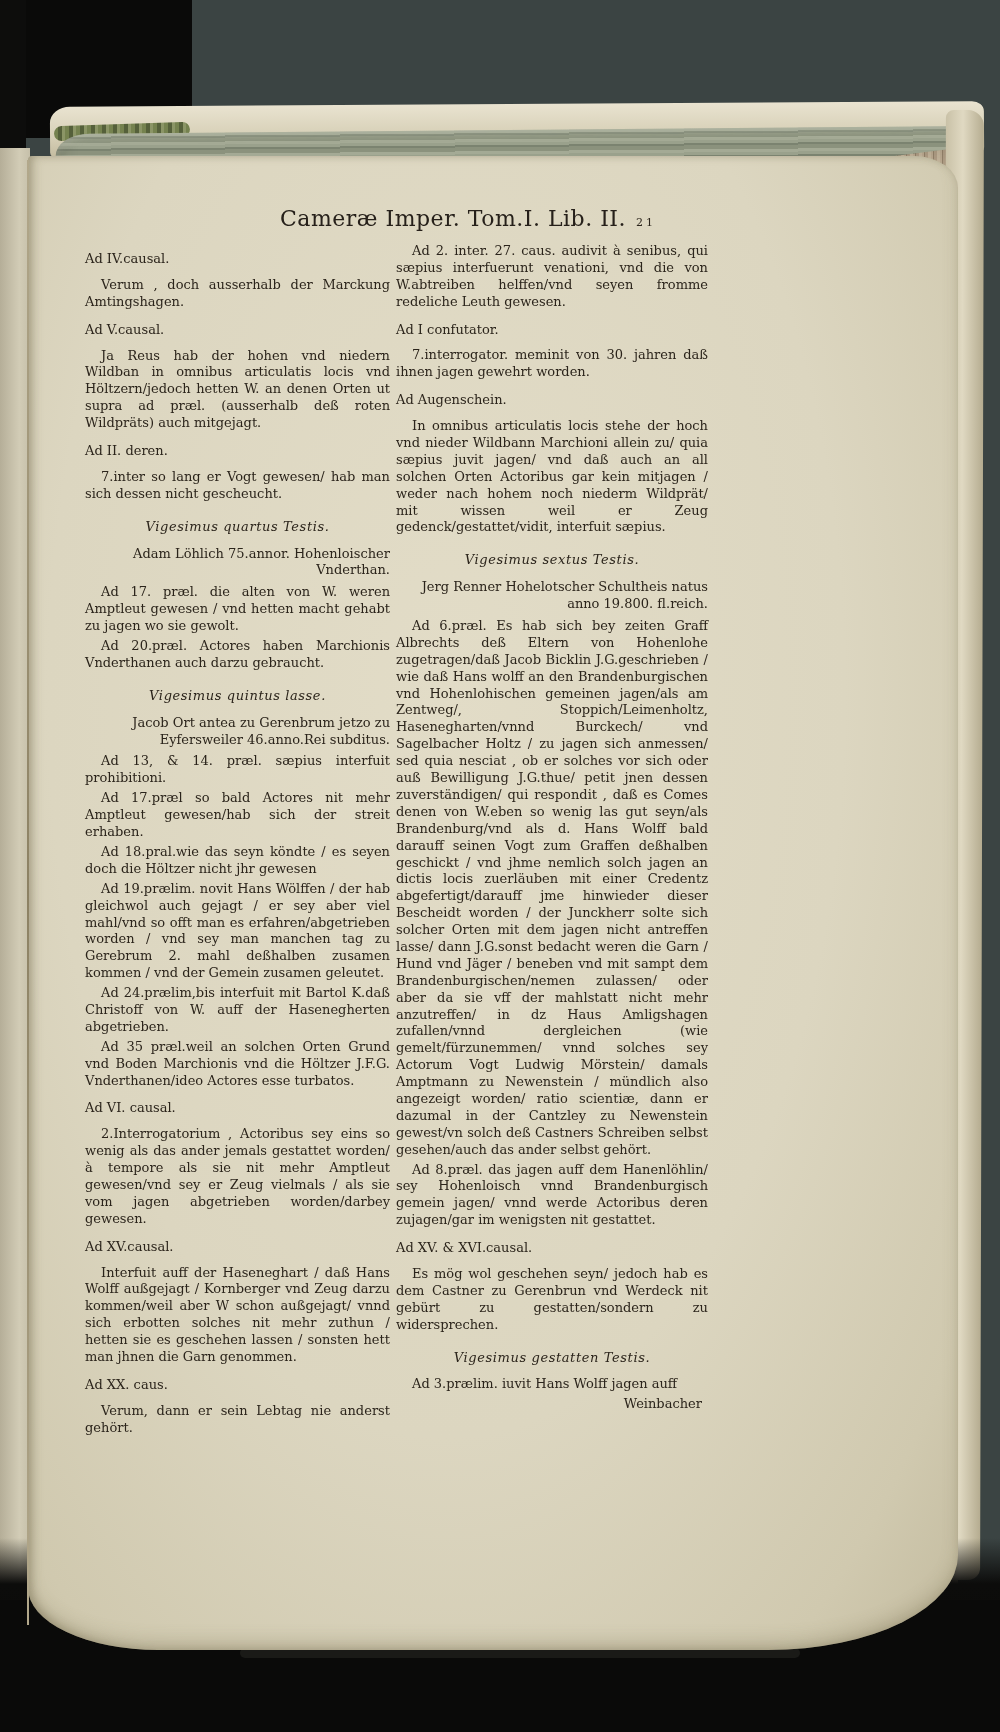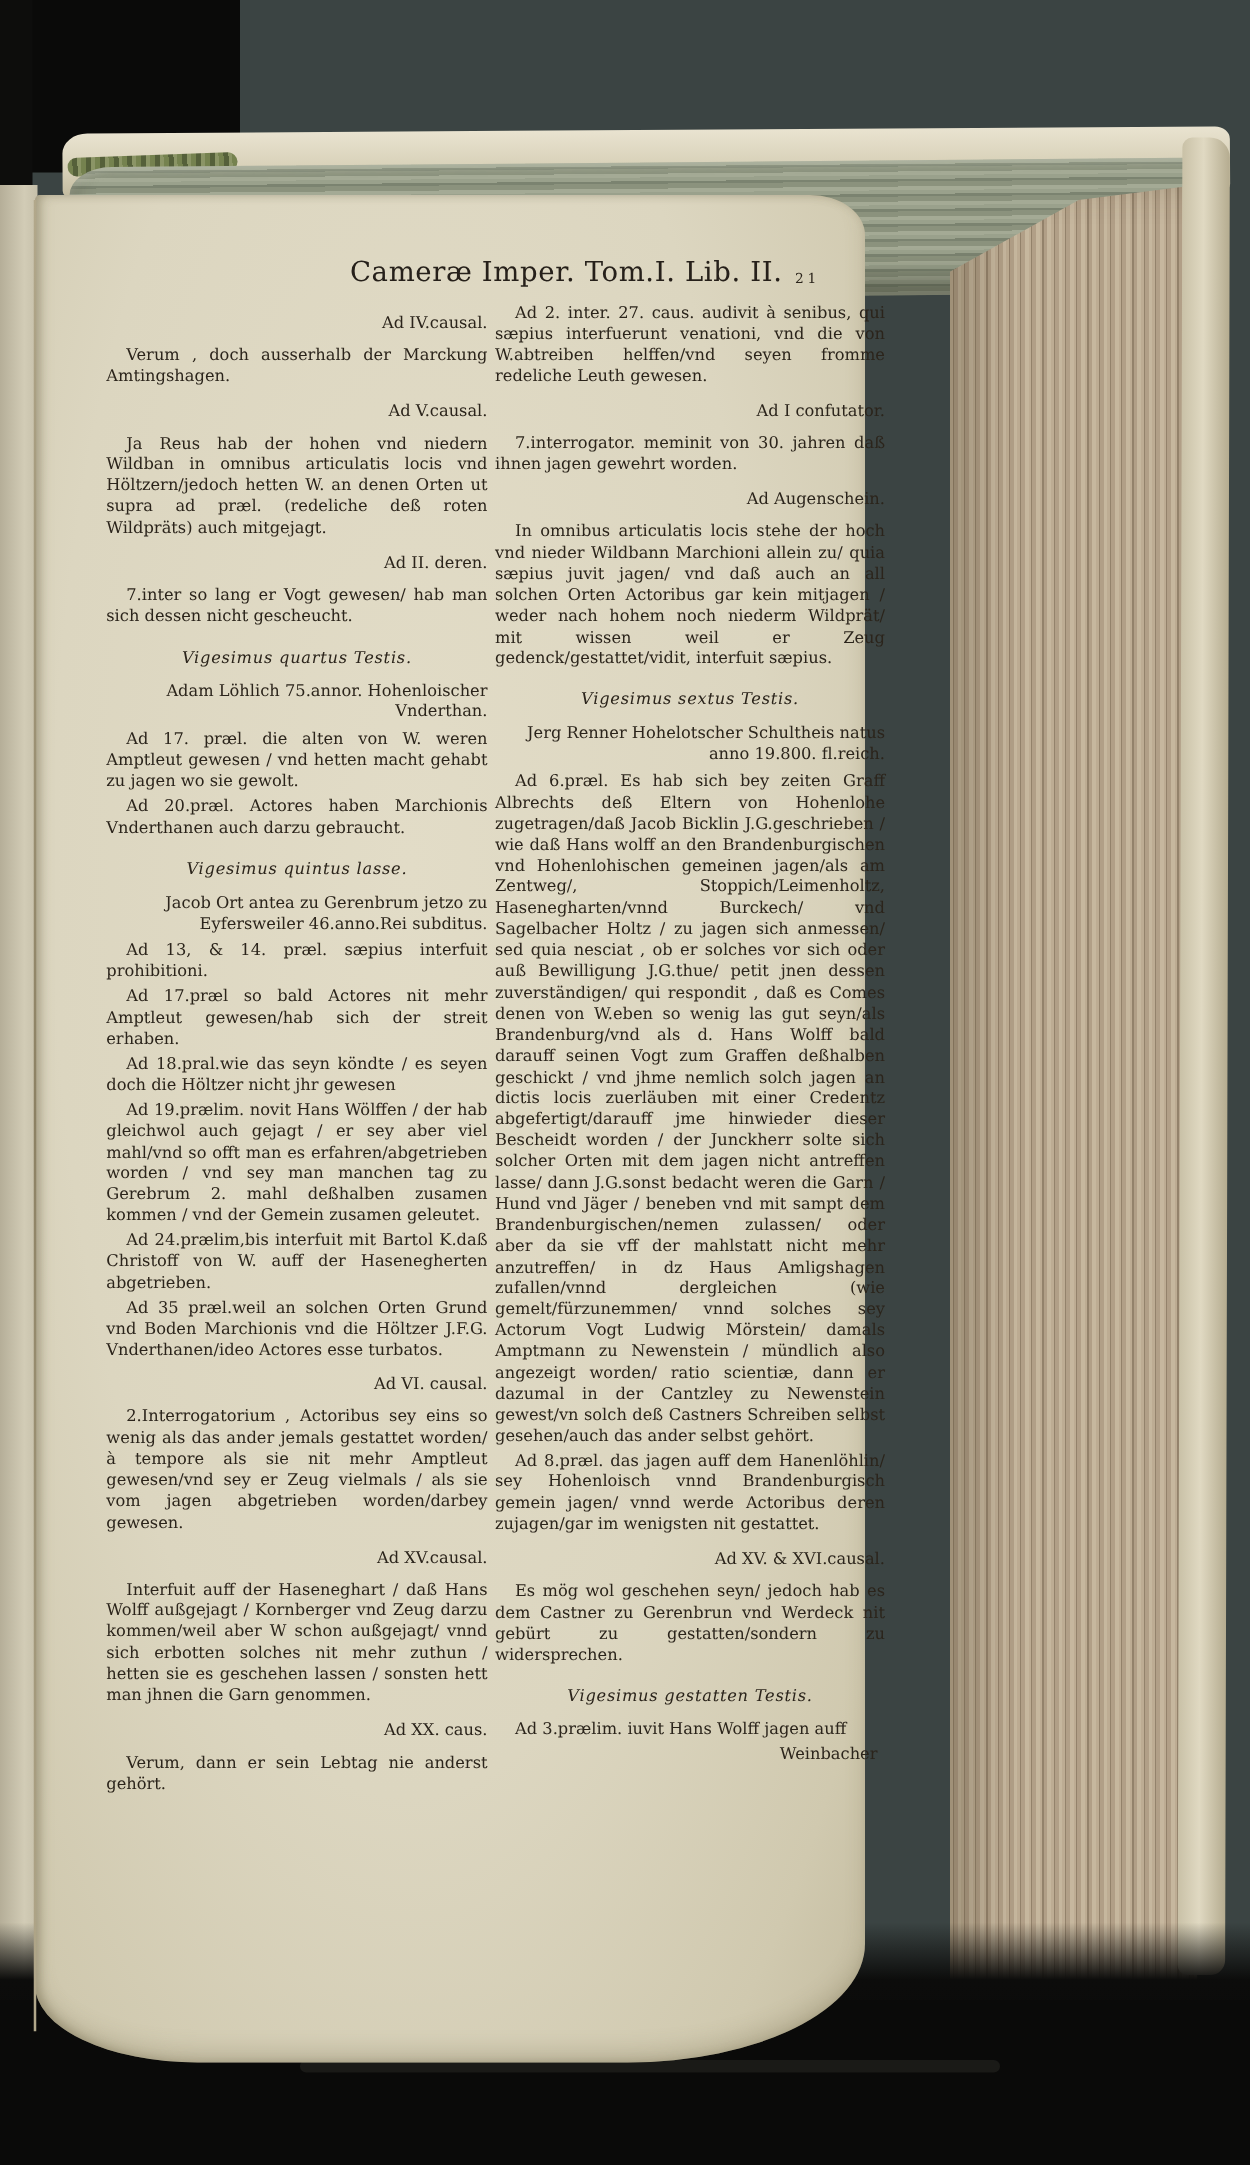--- a/index.html
+++ b/index.html
@@ -32,36 +32,36 @@
     box-shadow:inset 26px 0 30px rgba(70,60,40,.25);}
   .cover-right{position:absolute;left:944px;top:110px;width:38px;height:1470px;
     background:linear-gradient(90deg,#c9c1a7,#e0d9c2 45%,#b5ac90);
     border-radius:8px 16px 12px 8px;transform:rotate(.15deg);}
   .facing-page-sliver{position:absolute;left:0;top:148px;width:30px;height:1478px;
     background:linear-gradient(90deg,#b5ae98,#d2ccb6 65%,#c6c0aa);}
   .gutter-line{position:absolute;left:27px;top:160px;width:2px;height:1465px;
     background:linear-gradient(180deg,#b2a88b,#8c8163 50%,#b2a88b);}
 
   
-  .page{position:absolute;left:28px;top:156px;width:664px;height:1494px;
+  .page{position:absolute;left:28px;top:156px;width:930px;height:1494px;
     background:radial-gradient(ellipse at 45% 36%,#e2dcc7 0%,#dcd6c0 55%,#d0c9af 85%,#c3bb9f 100%);
     border-radius:4px 44px 190px 130px/4px 32px 95px 62px;
     box-shadow:inset 4px 0 8px rgba(95,85,58,.35), inset 0 -10px 16px rgba(110,100,70,.22);}
 
   .page-title{position:absolute;left:200px;top:50px;width:450px;text-align:center;
     font-size:22px;color:#26201a;letter-spacing:.5px;}
   .page-number{position:absolute;left:588px;top:60px;width:60px;text-align:center;
     font-size:11px;color:#2b241b;letter-spacing:3px;}
 
   .col{position:absolute;top:84px;width:305px;font-size:13px;line-height:1.3;
     color:#2b241b;text-align:justify;}
   .col-left{left:57px;}
   .col-right{left:368px;width:312px;}
 
-  .b-heading{text-align:right;text-indent:0;margin:11px 0 9px;}
+  .b-heading{text-align:left;text-indent:0;margin:11px 0 9px;}
   .b-latin{text-align:center;text-indent:0;font-style:italic;letter-spacing:.6px;margin:16px 0 10px;}
   .b-para{text-indent:16px;margin:3px 0;}
   .b-center{text-align:right;text-indent:0;margin:5px 0;}
   .catchword{text-align:right;margin-top:2px;padding-right:6px;}
 </style>
 </head>
 <body>
 
 <div class="scene">
   <div class="corner-shadow"></div>
@@ -79,21 +79,21 @@
   <div class="bottom-glint"></div>
 
   <div class="page">
     <div class="page-title">Cameræ Imper. Tom.I. Lib. II.</div>
     <div class="page-number">21</div>
 
     <div class="col col-left" id="col-left">
         <div class="b-heading">Ad IV.causal.</div>
         <div class="b-para">Verum , doch ausserhalb der Marckung Amtingshagen.</div>
         <div class="b-heading">Ad V.causal.</div>
-        <div class="b-para">Ja Reus hab der hohen vnd niedern Wildban in omnibus articulatis locis vnd Höltzern/jedoch hetten W. an denen Orten ut supra ad præl. (redeliche deß roten Wildpräts) auch mitgejagt.</div>
+        <div class="b-para">Ja Reus hab der hohen vnd niedern Wildban in omnibus articulatis locis vnd Höltzern/jedoch hetten W. an denen Orten ut supra ad præl. (ausserhalb deß roten Wildpräts) auch mitgejagt.</div>
         <div class="b-heading">Ad II. deren.</div>
         <div class="b-para">7.inter so lang er Vogt gewesen/ hab man sich dessen nicht gescheucht.</div>
         <div class="b-latin">Vigesimus quartus Testis.</div>
         <div class="b-center">Adam Löhlich 75.annor. Hohenloischer Vnderthan.</div>
         <div class="b-para">Ad 17. præl. die alten von W. weren Amptleut gewesen / vnd hetten macht gehabt zu jagen wo sie gewolt.</div>
         <div class="b-para">Ad 20.præl. Actores haben Marchionis Vnderthanen auch darzu gebraucht.</div>
         <div class="b-latin">Vigesimus quintus lasse.</div>
         <div class="b-center">Jacob Ort antea zu Gerenbrum jetzo zu Eyfersweiler 46.anno.Rei subditus.</div>
         <div class="b-para">Ad 13, &amp; 14. præl. sæpius interfuit prohibitioni.</div>
         <div class="b-para">Ad 17.præl so bald Actores nit mehr Amptleut gewesen/hab sich der streit erhaben.</div>

